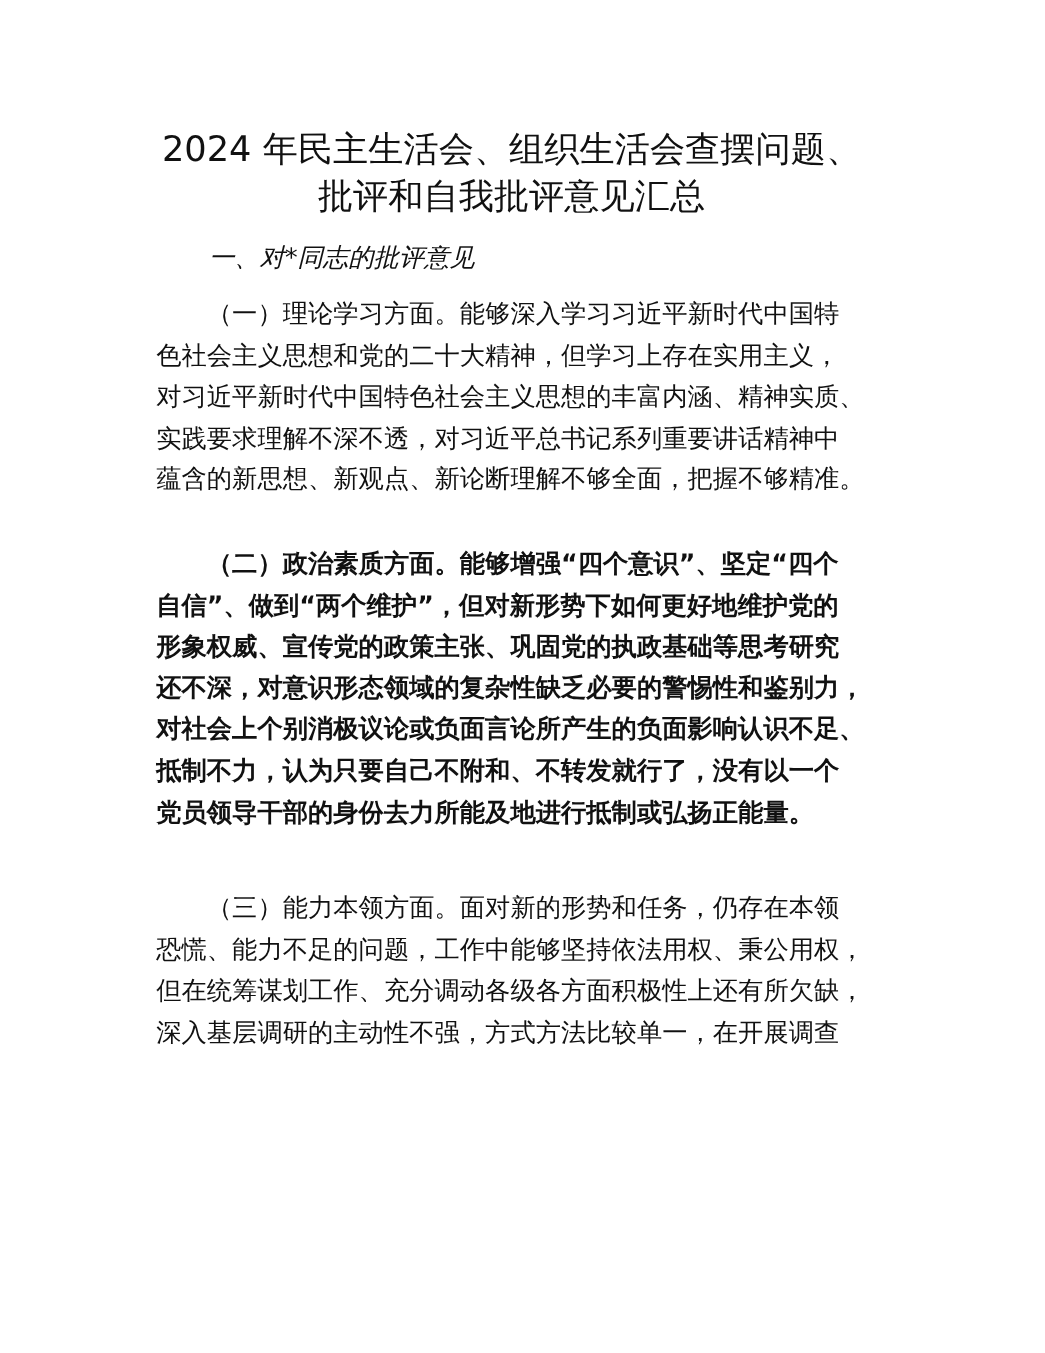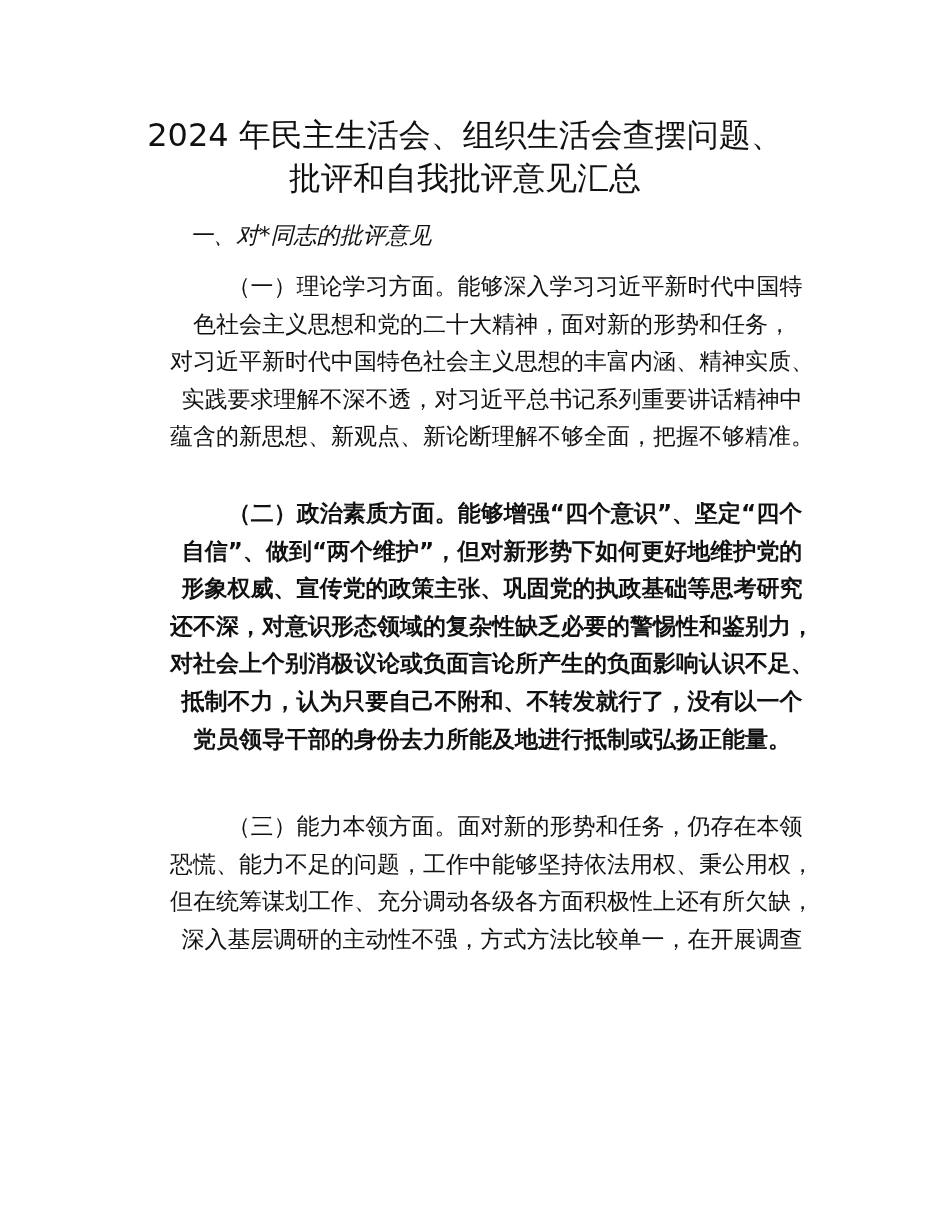--- a/index.html
+++ b/index.html
@@ -47,40 +47,39 @@
       position: absolute;
       left: 142px;
       width: 700px;
     }
     .line {
       display: block;
       height: 37.6px;
       line-height: 37.6px;
       font-size: 23px;
       white-space: nowrap;
-      text-align: center;
     }
     .line.first { padding-left: 46px; }
     .p1 { top: 268px; }
     .p2 { top: 495px; font-weight: bold; }
     .p3 { top: 808px; }
   </style>
 </head>
 <body>
 
 <div class="page">
 
   <div class="title-line title-1">2024 年民主生活会、组织生活会查摆问题、</div>
   <div class="title-line title-2">批评和自我批评意见汇总</div>
 
   <div class="heading">一、对*同志的批评意见</div>
 
   <div class="para p1">
     <span class="line first">（一）理论学习方面。能够深入学习习近平新时代中国特</span>
-    <span class="line">色社会主义思想和党的二十大精神，面对新的形势和任务，</span>
+    <span class="line">色社会主义思想和党的二十大精神，但学习上存在实用主义，</span>
     <span class="line">对习近平新时代中国特色社会主义思想的丰富内涵、精神实质、</span>
     <span class="line">实践要求理解不深不透，对习近平总书记系列重要讲话精神中</span>
     <span class="line">蕴含的新思想、新观点、新论断理解不够全面，把握不够精准。</span>
   </div>
 
   <div class="para p2">
     <span class="line first">（二）政治素质方面。能够增强“四个意识”、坚定“四个</span>
     <span class="line">自信”、做到“两个维护”，但对新形势下如何更好地维护党的</span>
     <span class="line">形象权威、宣传党的政策主张、巩固党的执政基础等思考研究</span>
     <span class="line">还不深，对意识形态领域的复杂性缺乏必要的警惕性和鉴别力，</span>

